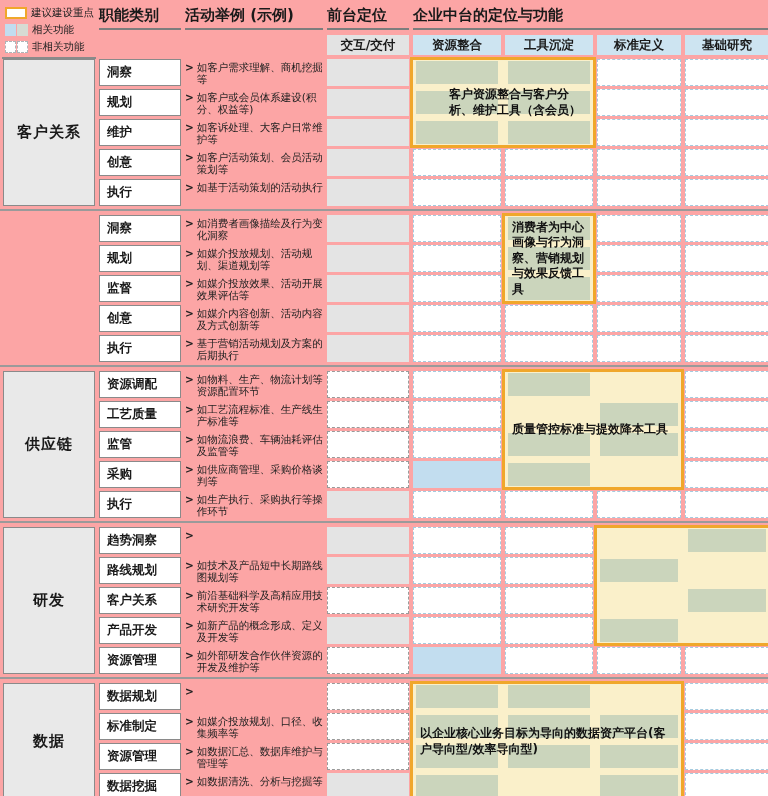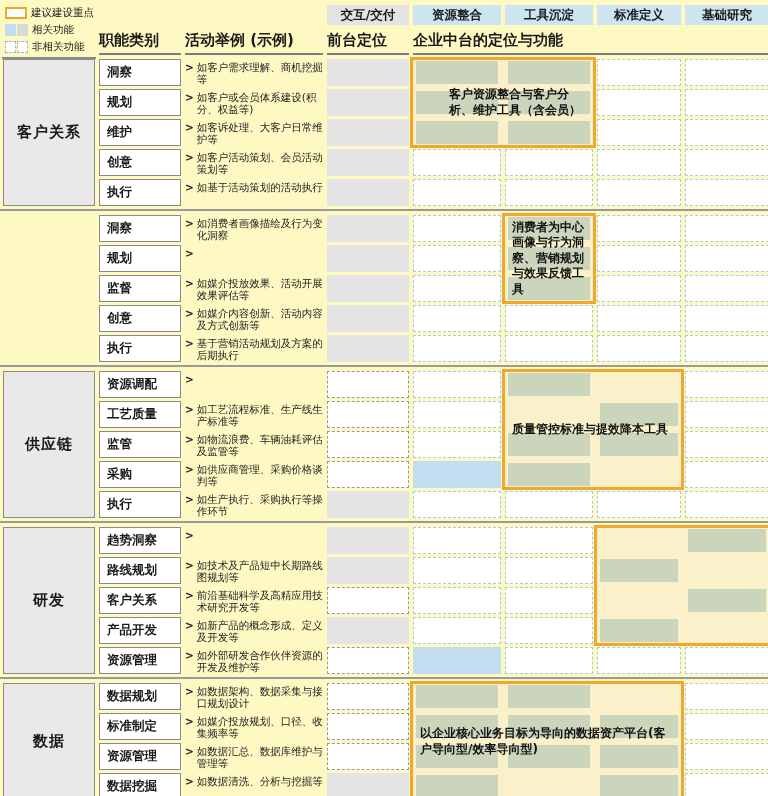--- a/index.html
+++ b/index.html
@@ -1,16 +1,16 @@
 <!DOCTYPE html>
 <html><head>
 <meta charset="utf-8">
 <style>
   html,body{margin:0;padding:0;}
-  .page{position:relative;width:768px;height:796px;background:#fef9c3;overflow:hidden;
+  .page{position:relative;width:768px;height:796px;background:#fca5a5;overflow:hidden;
         font-family:"DejaVu Sans","Liberation Sans",sans-serif;color:#1a1a1a;}
 
   
   .legend{position:absolute;top:6px;left:5px;width:120px;}
   .legend-row{display:flex;align-items:center;gap:4px;margin-bottom:3px;}
   .legend-label{font-size:10.5px;color:#222;white-space:nowrap;}
   .sw-highlight{width:22px;height:12px;background:#fff;border:2px solid #F0A72B;box-sizing:border-box;}
   .sw-pair{display:flex;gap:1px;}
   .sw-blue{width:11px;height:12px;background:#C2DDEF;}
   .sw-gray{width:11px;height:12px;background:#D7DBD3;}
@@ -75,39 +75,39 @@
     <div class="legend-row">
       <span class="sw-pair">
         <span class="sw-dash"></span>
         <span class="sw-dash"></span>
       </span>
       <span class="legend-label">非相关功能</span>
     </div>
   </div>
   <div class="legend-underline"></div>
 
+  <div class="grid8 header-grid">
+    <div></div>
+    <div class="col-head">职能类别</div>
+    <div class="col-head">活动举例 (示例)</div>
+    <div class="col-head">前台定位</div>
+    <div class="col-head head-mid">企业中台的定位与功能</div>
+  </div>
+
   <div class="grid8 subheader-grid">
     <div></div>
     <div></div>
     <div></div>
     <div class="sub-cell sub-front">交互/交付</div>
     <div class="sub-cell sub-blue">资源整合</div>
     <div class="sub-cell sub-blue">工具沉淀</div>
     <div class="sub-cell sub-blue">标准定义</div>
     <div class="sub-cell sub-blue">基础研究</div>
   </div>
 
-  <div class="grid8 header-grid">
-    <div></div>
-    <div class="col-head">职能类别</div>
-    <div class="col-head">活动举例 (示例)</div>
-    <div class="col-head">前台定位</div>
-    <div class="col-head head-mid">企业中台的定位与功能</div>
-  </div>
-
   <div id="sections">
       <div class="grid8 section" style="grid-template-rows: repeat(5, 27px);">
         <div class="hl-box" style="grid-area: 1 / 5 / 4 / 7;"></div>
         <div class="group-label" style="grid-area: 1 / 1 / 6;">客户关系</div>
         <div class="func-label" style="grid-area: 1 / 2;">洞察</div>
         <div class="activity" style="grid-area: 1 / 3;">
           <div class="bullet">&gt;</div>
           <div class="">如客户需求理解、商机挖掘等</div>
         </div>
         <div class="cell cell-gray" style="grid-area: 1 / 4;"></div>
@@ -165,20 +165,21 @@
           <div class="">如消费者画像描绘及行为变化洞察</div>
         </div>
         <div class="cell cell-gray" style="grid-area: 1 / 4;"></div>
         <div class="cell cell-dash" style="grid-area: 1 / 5;"></div>
         <div class="cell cell-boxg" style="grid-area: 1 / 6;"></div>
         <div class="cell cell-dash" style="grid-area: 1 / 7;"></div>
         <div class="cell cell-dash" style="grid-area: 1 / 8;"></div>
         <div class="func-label" style="grid-area: 2 / 2;">规划</div>
         <div class="activity" style="grid-area: 2 / 3;">
           <div class="bullet">&gt;</div>
+          <div class="">如媒介投放规划、活动规划、渠道规划等</div>
         </div>
         <div class="cell cell-gray" style="grid-area: 2 / 4;"></div>
         <div class="cell cell-dash" style="grid-area: 2 / 5;"></div>
         <div class="cell cell-boxg" style="grid-area: 2 / 6;"></div>
         <div class="cell cell-dash" style="grid-area: 2 / 7;"></div>
         <div class="cell cell-dash" style="grid-area: 2 / 8;"></div>
         <div class="func-label" style="grid-area: 3 / 2;">监督</div>
         <div class="activity" style="grid-area: 3 / 3;">
           <div class="bullet">&gt;</div>
           <div class="">如媒介投放效果、活动开展效果评估等</div>
@@ -209,20 +210,21 @@
         <div class="cell cell-dash" style="grid-area: 5 / 7;"></div>
         <div class="cell cell-dash" style="grid-area: 5 / 8;"></div>
         <div class="hl-text" style="grid-area: 1 / 6 / 4 / 7;">消费者为中心画像与行为洞察、营销规划与效果反馈工具</div>
       </div>
       <div class="grid8 section sep" style="grid-template-rows: repeat(5, 27px);">
         <div class="hl-box" style="grid-area: 1 / 6 / 5 / 8;"></div>
         <div class="group-label" style="grid-area: 1 / 1 / 6;">供应链</div>
         <div class="func-label" style="grid-area: 1 / 2;">资源调配</div>
         <div class="activity" style="grid-area: 1 / 3;">
           <div class="bullet">&gt;</div>
+          <div class="">如物料、生产、物流计划等资源配置环节</div>
         </div>
         <div class="cell cell-dashf" style="grid-area: 1 / 4;"></div>
         <div class="cell cell-dash" style="grid-area: 1 / 5;"></div>
         <div class="cell cell-boxg" style="grid-area: 1 / 6;"></div>
         <div class="cell cell-boxc" style="grid-area: 1 / 7;"></div>
         <div class="cell cell-dash" style="grid-area: 1 / 8;"></div>
         <div class="func-label" style="grid-area: 2 / 2;">工艺质量</div>
         <div class="activity" style="grid-area: 2 / 3;">
           <div class="bullet">&gt;</div>
           <div class="">如工艺流程标准、生产线生产标准等</div>
@@ -316,21 +318,20 @@
         <div class="cell cell-dash" style="grid-area: 5 / 6;"></div>
         <div class="cell cell-dash" style="grid-area: 5 / 7;"></div>
         <div class="cell cell-dash" style="grid-area: 5 / 8;"></div>
       </div>
       <div class="grid8 section sep last" style="grid-template-rows: repeat(4, 27px);">
         <div class="hl-box" style="grid-area: 1 / 5 / 5 / 8;"></div>
         <div class="group-label" style="grid-area: 1 / 1 / 5;">数据</div>
         <div class="func-label" style="grid-area: 1 / 2;">数据规划</div>
         <div class="activity" style="grid-area: 1 / 3;">
           <div class="bullet">&gt;</div>
-          <div class="">如数据架构、数据采集与接口规划设计</div>
         </div>
         <div class="cell cell-dashf" style="grid-area: 1 / 4;"></div>
         <div class="cell cell-boxg" style="grid-area: 1 / 5;"></div>
         <div class="cell cell-boxg" style="grid-area: 1 / 6;"></div>
         <div class="cell cell-boxc" style="grid-area: 1 / 7;"></div>
         <div class="cell cell-dash" style="grid-area: 1 / 8;"></div>
         <div class="func-label" style="grid-area: 2 / 2;">标准制定</div>
         <div class="activity" style="grid-area: 2 / 3;">
           <div class="bullet">&gt;</div>
           <div class="">如媒介投放规划、口径、收集频率等</div>

